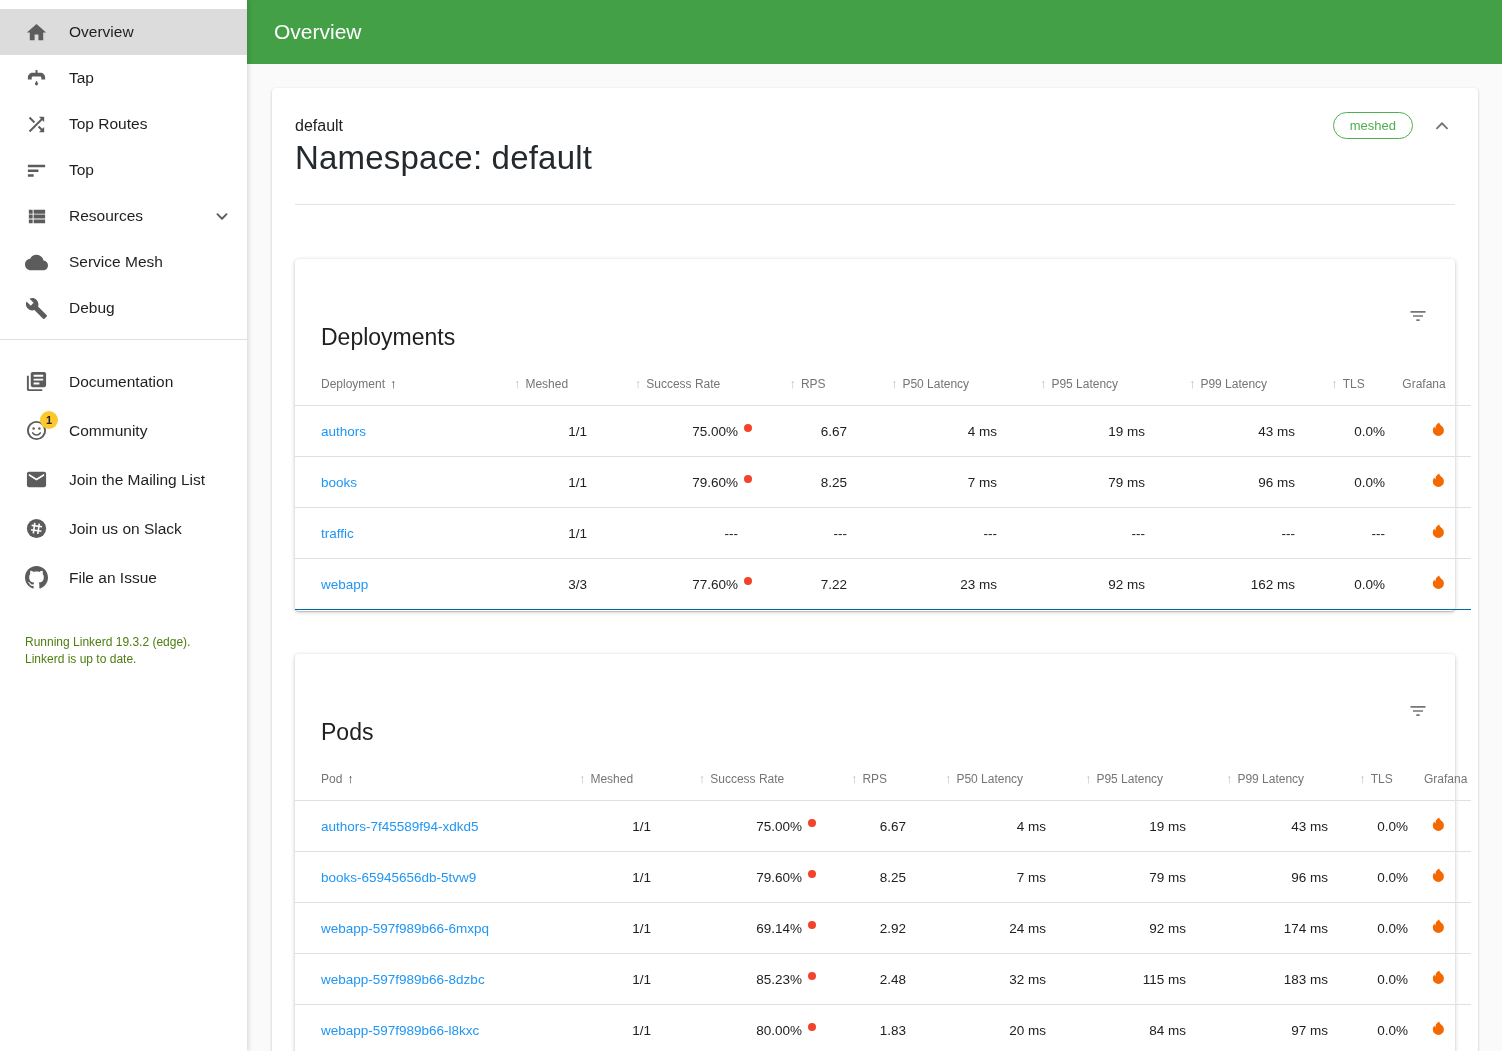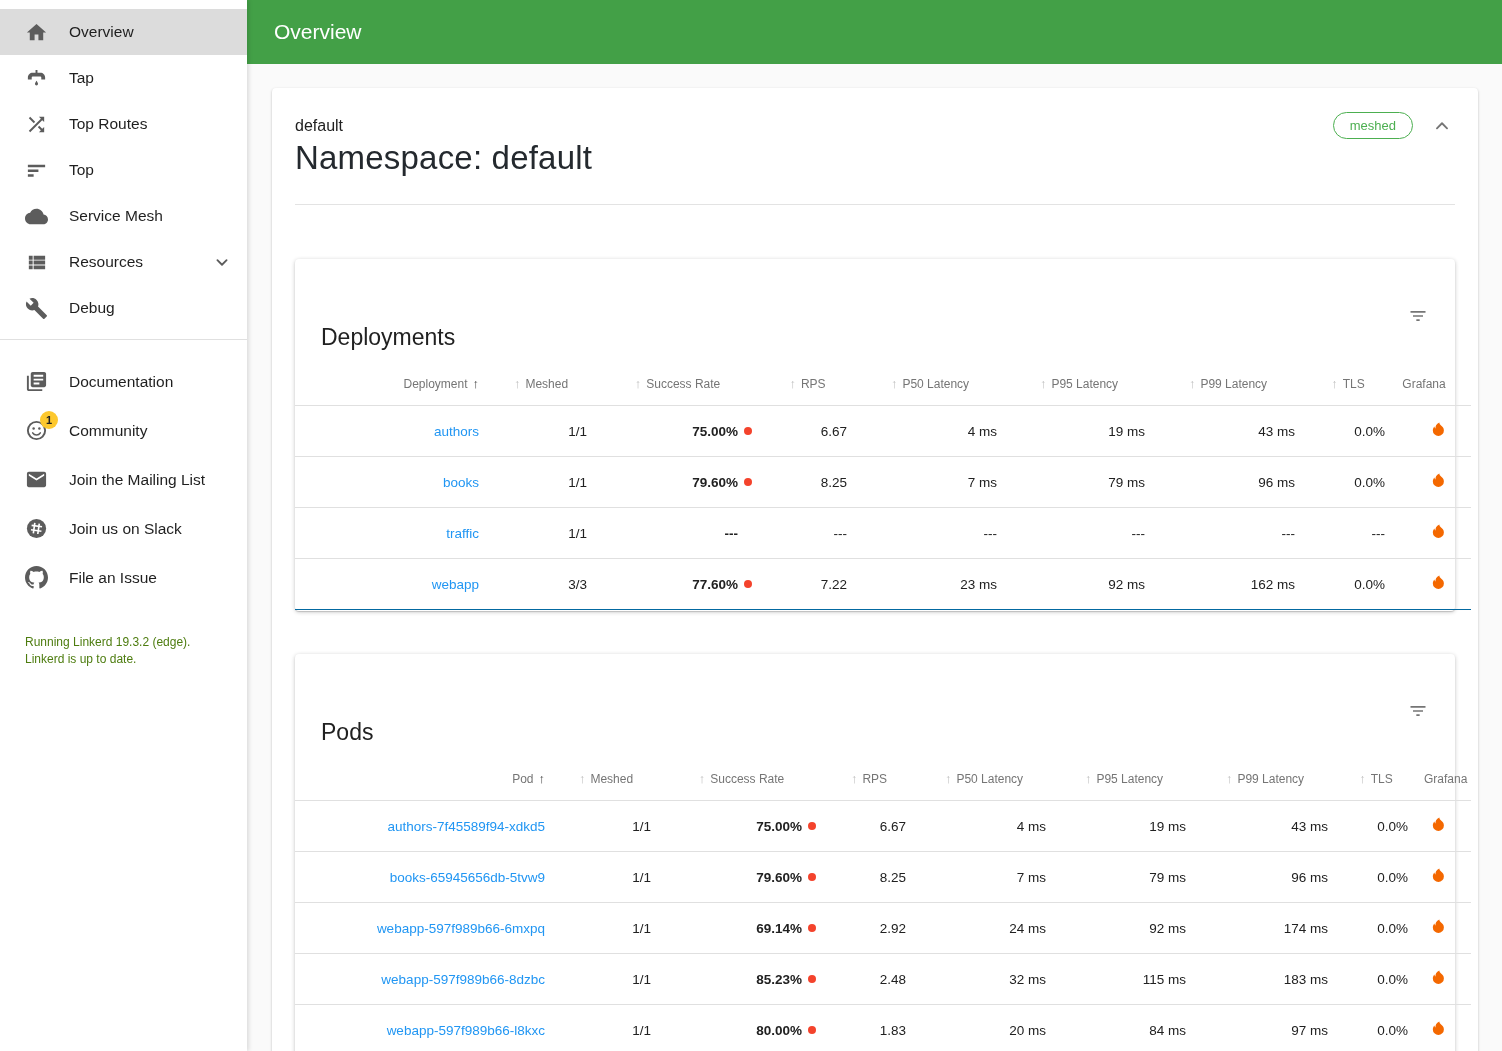--- a/index.html
+++ b/index.html
@@ -78,26 +78,26 @@
   table { width:100%; border-collapse:collapse; margin-top:17px; table-layout:fixed; }
   th {
     font-size:12px; color:#757575; font-weight:500; white-space:nowrap;
     padding:8px 8px 14px; border-bottom:1px solid #e0e0e0; text-align:center;
   }
   td {
     font-size:13.5px; color:#212121; white-space:nowrap; overflow:hidden;
     padding:15px 8px; border-bottom:1px solid #e0e0e0; text-align:right;
   }
   tr:last-child td { border-bottom:1px solid #0369a1; }
-  th.first, td.first { text-align:right; padding-left:26px; }
+  th.first, td.first { text-align:left; padding-left:26px; }
   th.last, td.last { padding-right:24px; }
   .arrow { color:#bdbdbd; font-size:13px; margin-right:5px; cursor:pointer; }
   .arrow.active { color:#424242; margin-right:0; margin-left:5px; }
   a.row-link { color:#2196f3; text-decoration:none; cursor:pointer; }
-  .sr-wrap { display:inline-flex; align-items:center;font-weight:bold; }
+  .sr-wrap { display:inline-flex; align-items:flex-start; }
   .dot {
     display:inline-block; width:8px; height:8px; border-radius:50%;
     background:#f4432c; margin-left:6px; flex:0 0 8px;
   }
   .grafana-link { display:inline-flex; cursor:pointer; }
   .grafana-link svg { width:17px; height:17px; }
 </style>
 </head>
 <body>
 
@@ -121,37 +121,37 @@
       <span class="nav-icon"><svg viewBox="0 0 24 24">
             <path d="M10.59 9.17L5.41 4 4 5.41l5.17 5.17 1.42-1.41zM14.5 4l2.04 2.04L4 18.59 5.41 20 17.96 7.46 20 9.5V4h-5.5zm.33 9.41l-1.41 1.41 3.13 3.13L14.5 20H20v-5.5l-2.04 2.04-3.13-3.13z"></path>
           </svg></span>
       <span class="nav-label">Top Routes</span>
     </div>
     <div class="nav-item">
       <span class="nav-icon"><svg viewBox="0 0 24 24">
             <path d="M3 6h18v2.6H3zM3 11h11v2.6H3zM3 16h6v2.6H3z"></path>
           </svg></span>
       <span class="nav-label">Top</span>
-    </div>
-    <div class="nav-item">
-      <span class="nav-icon"><svg viewBox="0 0 24 24">
-            <path d="M19.35 10.04C18.67 6.59 15.64 4 12 4 9.11 4 6.6 5.64 5.35 8.04 2.34 8.36 0 10.91 0 14c0 3.31 2.69 6 6 6h13c2.76 0 5-2.24 5-5 0-2.64-2.05-4.78-4.65-4.96z"></path>
-          </svg></span>
-      <span class="nav-label">Service Mesh</span>
     </div>
     <div class="nav-item">
       <span class="nav-icon"><svg viewBox="0 0 24 24">
             <path d="M4 14h4v-4H4v4zm0 5h4v-4H4v4zM4 9h4V5H4v4zm5 5h12v-4H9v4zm0 5h12v-4H9v4zM9 5v4h12V5H9z"></path>
           </svg></span>
       <span class="nav-label">Resources</span>
       <span class="nav-expand">
         <svg viewBox="0 0 24 24" width="22" height="22" fill="none" stroke="#5c5c5c" stroke-width="2" stroke-linecap="round" stroke-linejoin="round">
             <polyline points="7 10 12 15 17 10"></polyline>
           </svg>
       </span>
+    </div>
+    <div class="nav-item">
+      <span class="nav-icon"><svg viewBox="0 0 24 24">
+            <path d="M19.35 10.04C18.67 6.59 15.64 4 12 4 9.11 4 6.6 5.64 5.35 8.04 2.34 8.36 0 10.91 0 14c0 3.31 2.69 6 6 6h13c2.76 0 5-2.24 5-5 0-2.64-2.05-4.78-4.65-4.96z"></path>
+          </svg></span>
+      <span class="nav-label">Service Mesh</span>
     </div>
     <div class="nav-item">
       <span class="nav-icon"><svg viewBox="0 0 24 24">
             <path d="M22.7 19l-9.1-9.1c.9-2.3.4-5-1.5-6.9-2-2-5-2.4-7.4-1.3L9 6 6 9 1.6 4.7C.4 7.1.9 10.1 2.9 12.1c1.9 1.9 4.6 2.4 6.9 1.5l9.1 9.1c.4.4 1 .4 1.4 0l2.3-2.3c.5-.4.5-1.1.1-1.4z"></path>
           </svg></span>
       <span class="nav-label">Debug</span>
     </div>
   </div>
 
   <div class="sb-divider"></div>

